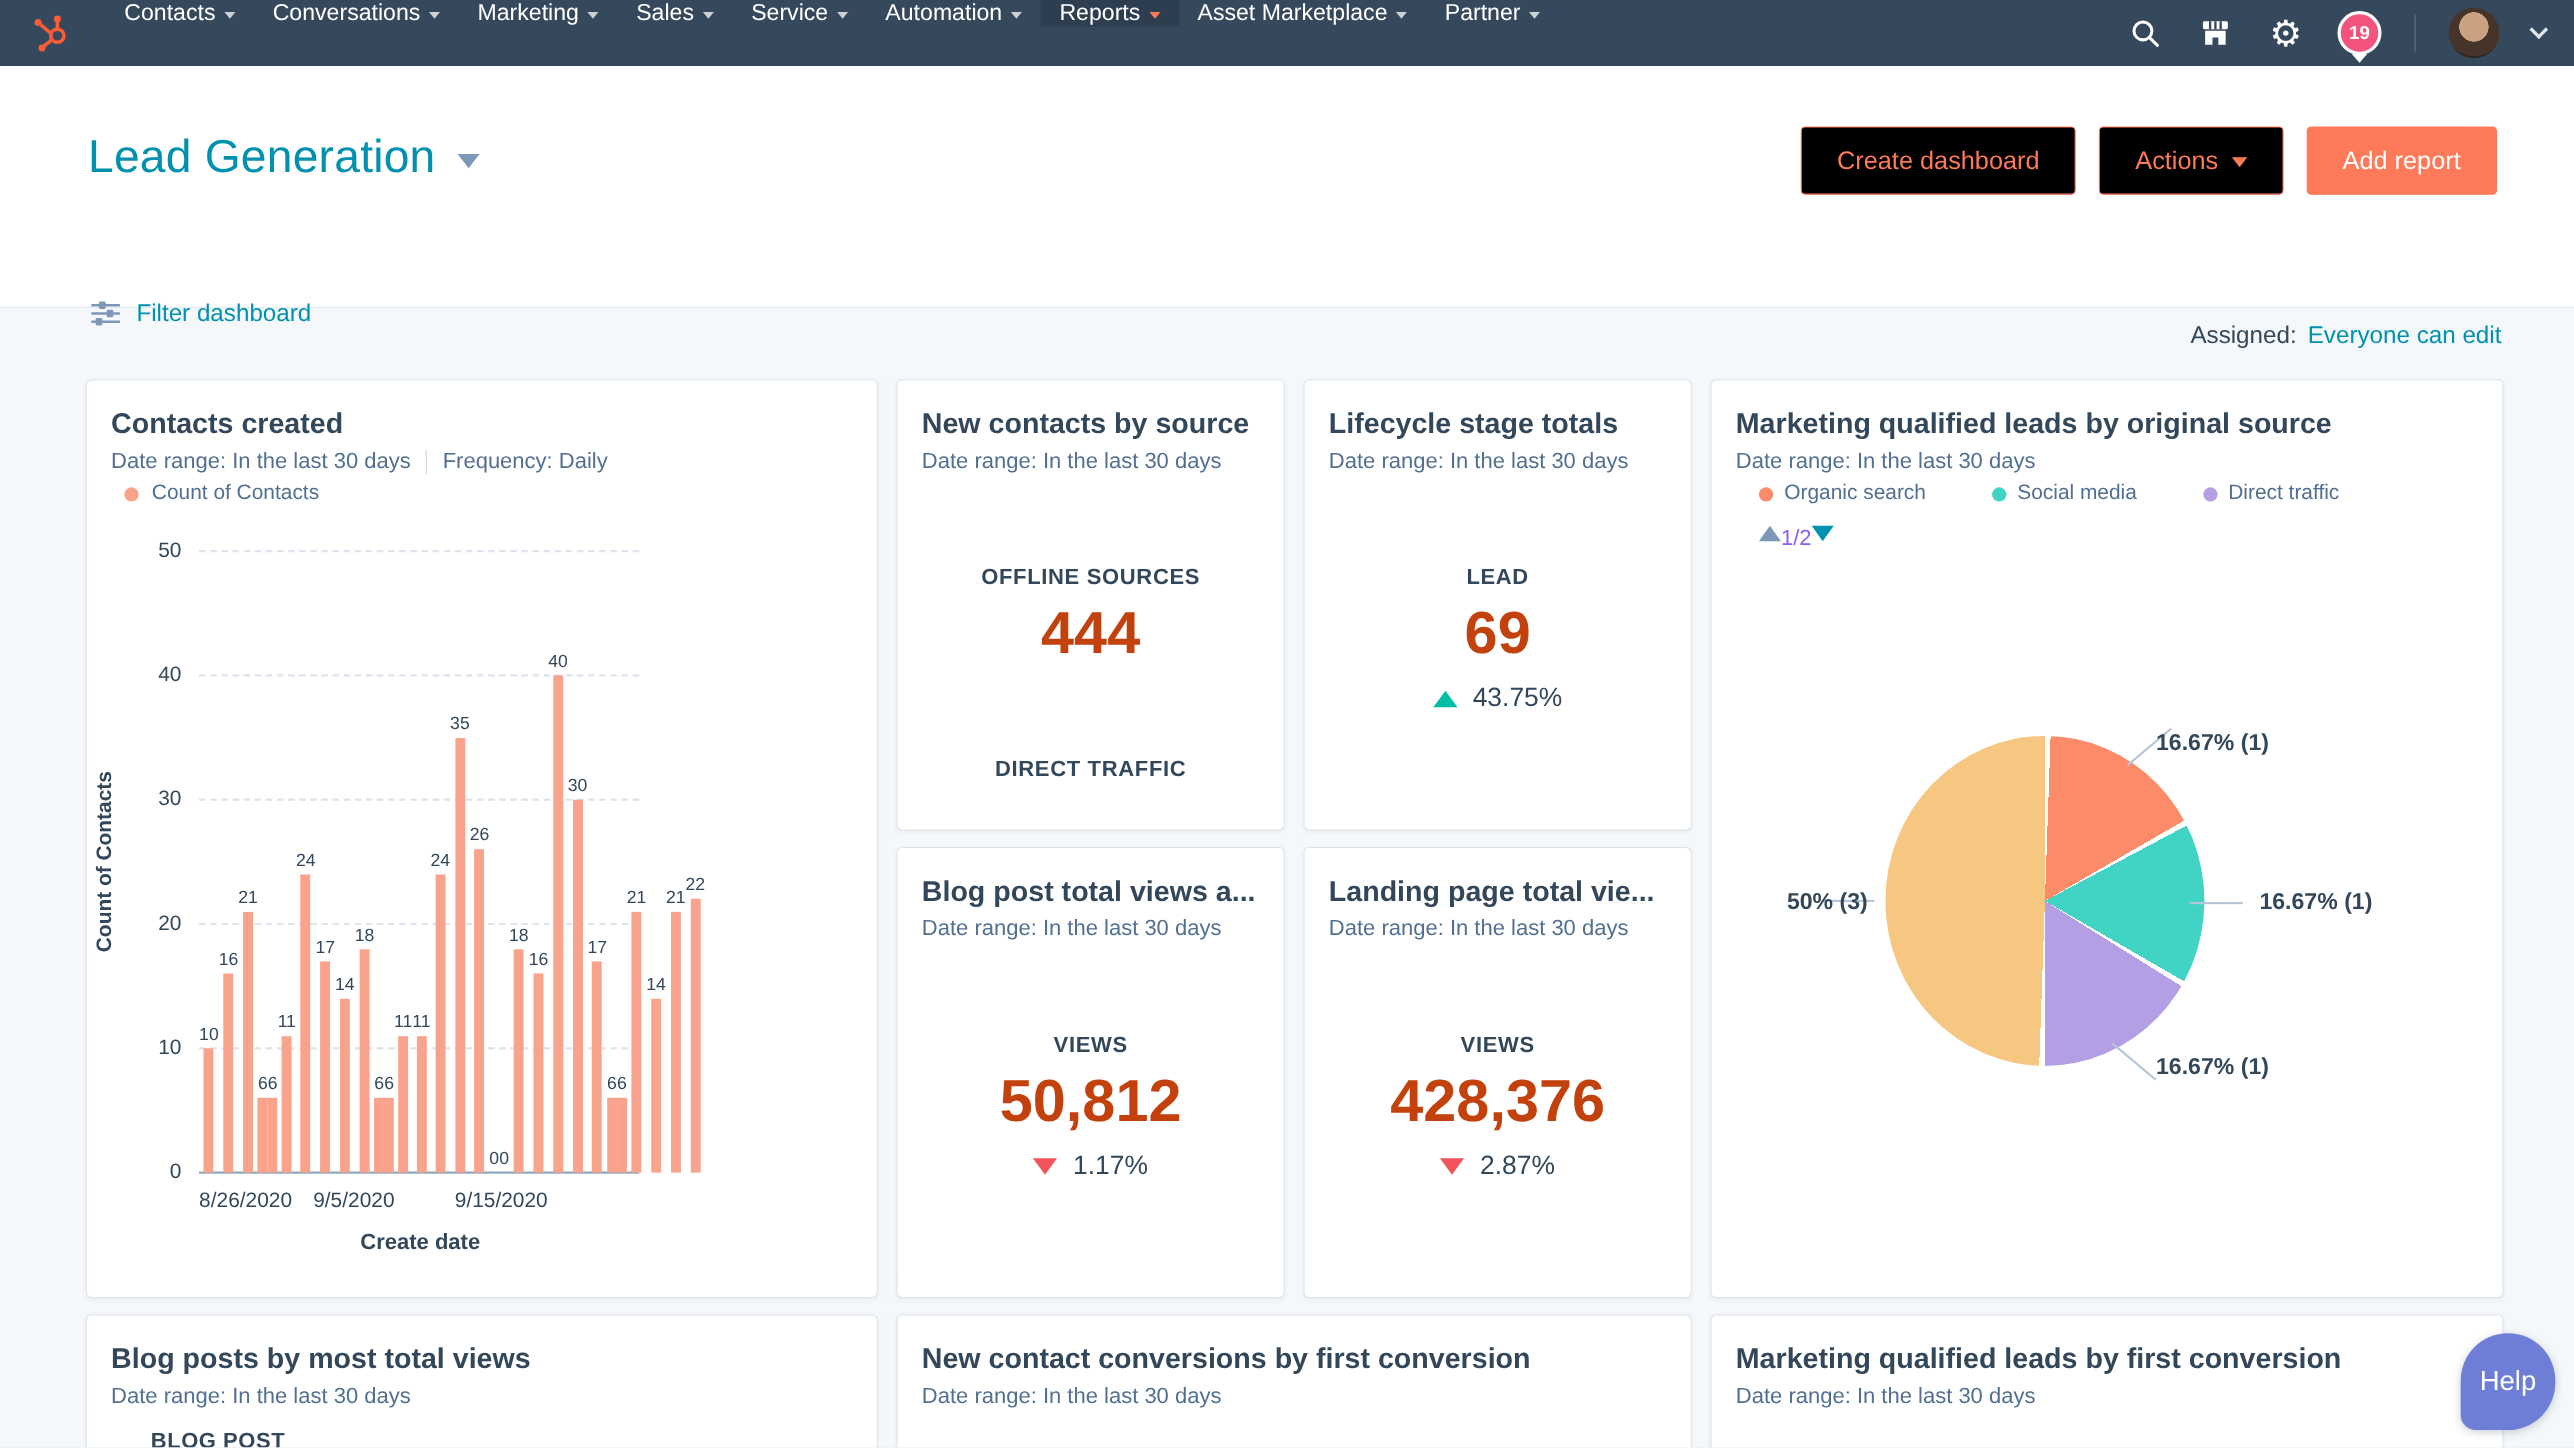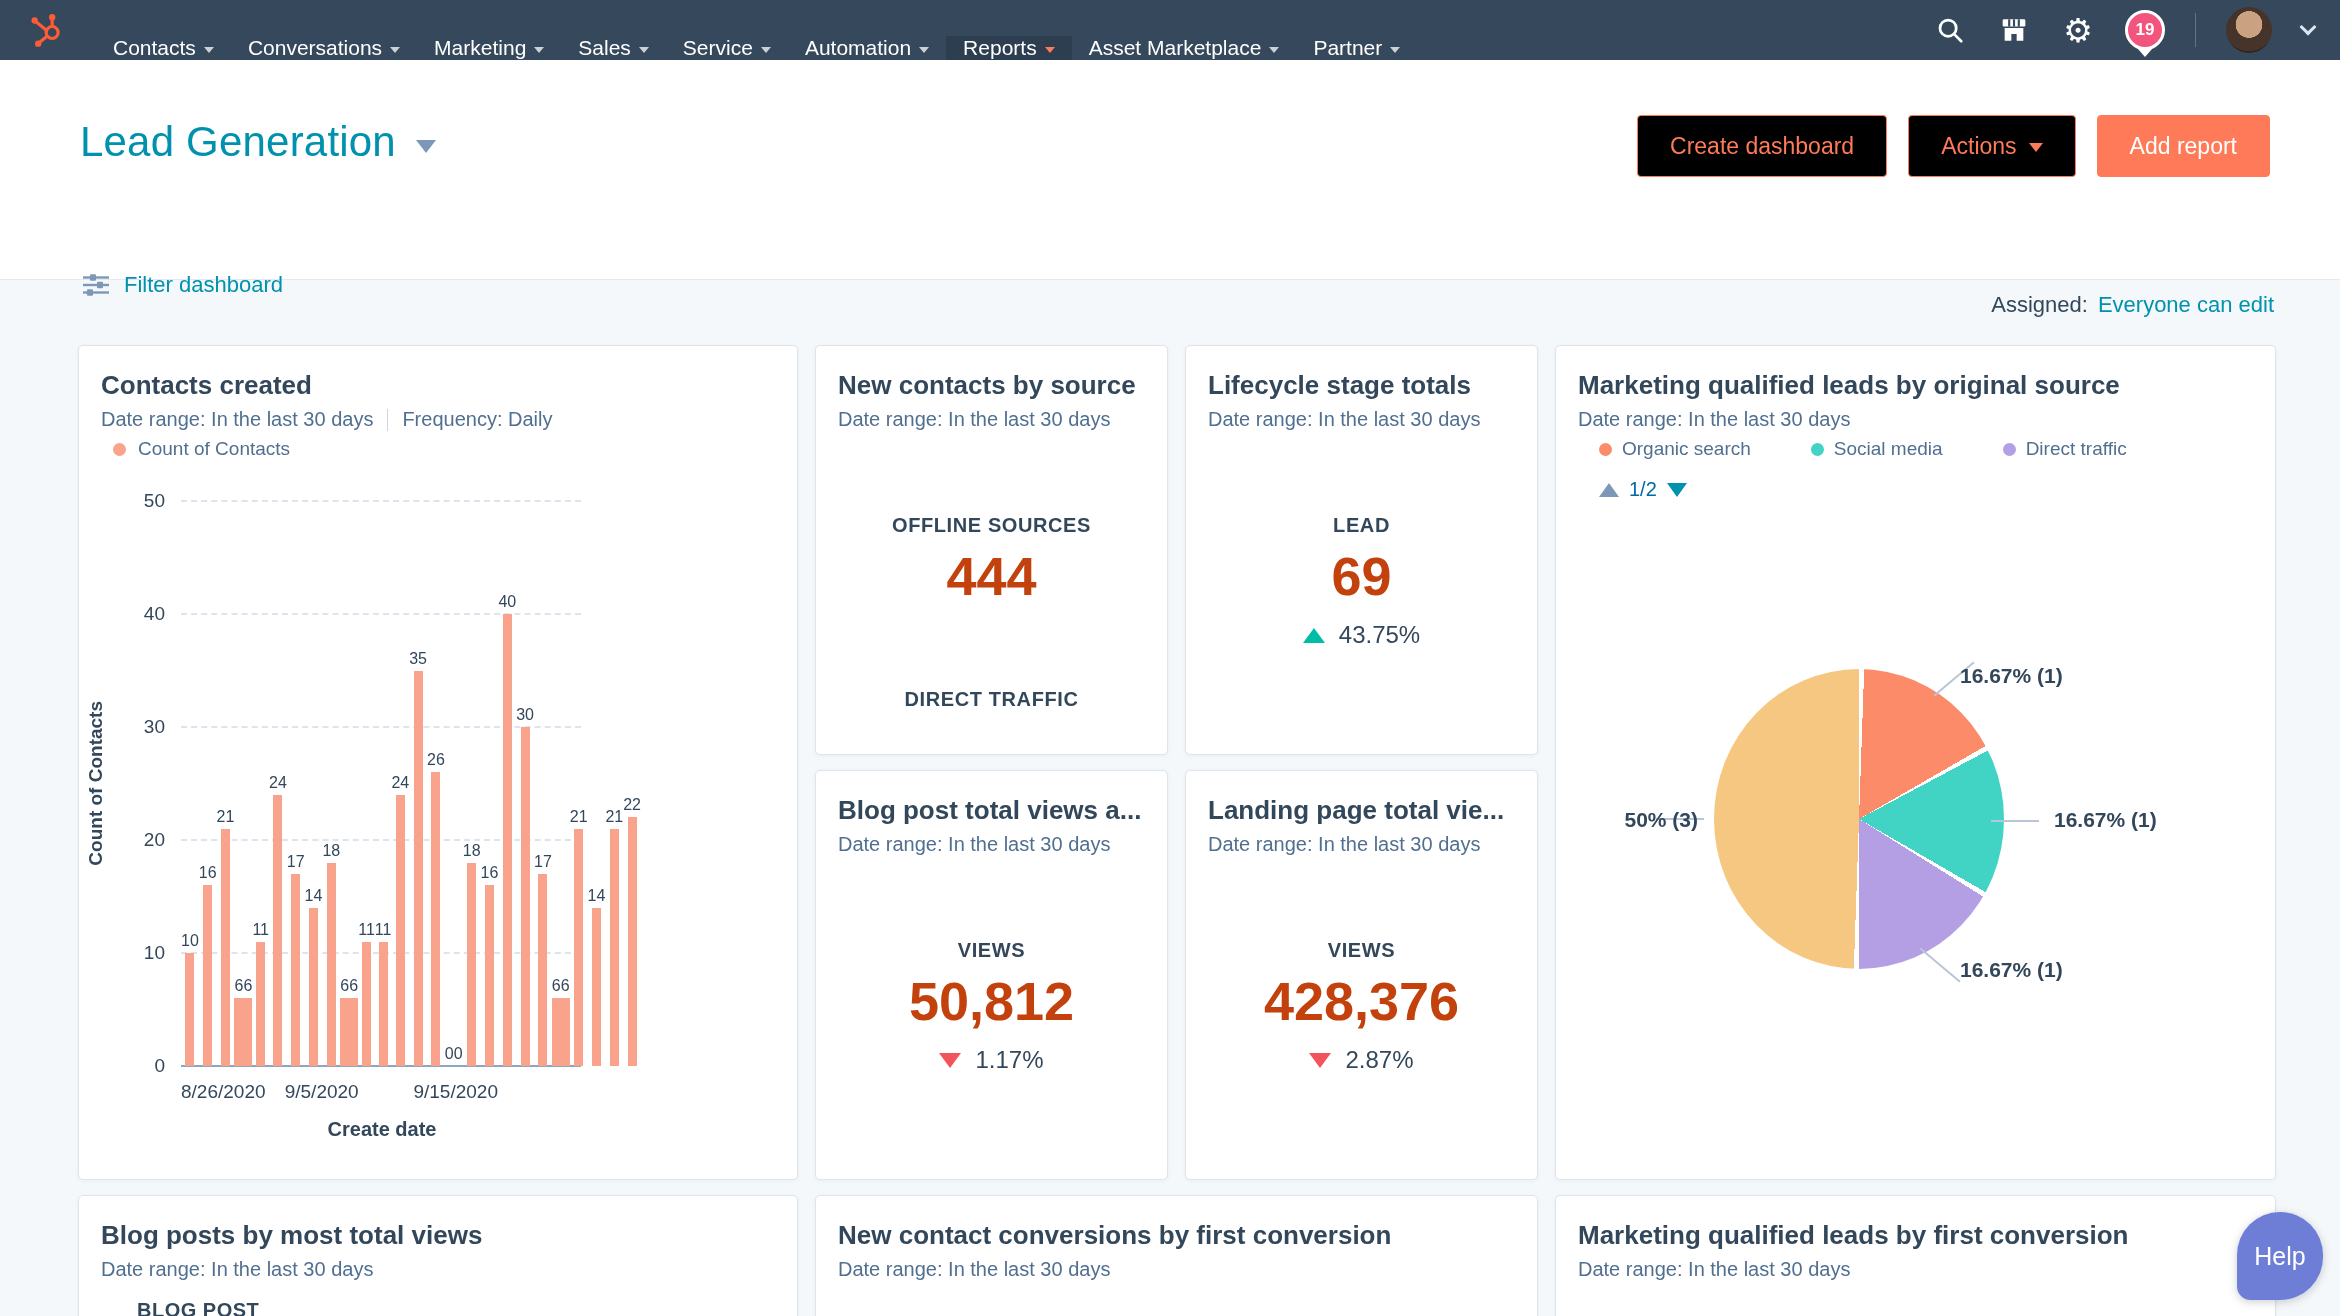--- a/index.html
+++ b/index.html
@@ -3,21 +3,21 @@
 <meta charset="utf-8">
 <style>
   * { margin:0; padding:0; box-sizing:border-box; }
   html,body { background:#e9eef3; }
   body { font-family:"Liberation Sans", sans-serif; }
   .page { position:relative; width:2340px; height:1316px; background:#f5f8fa; overflow:hidden; }
 
   
   .topnav { position:absolute; top:0; left:0; right:0; height:60px; background:#35485c; display:flex; align-items:stretch; z-index:50; }
   .logo-wrap { width:96px; display:flex; align-items:center; justify-content:center; }
-  .nav-menu { display:flex; align-items:flex-end; }
+  .nav-menu { display:flex; align-items:flex-start; }
   .nav-item { display:flex; align-items:center; gap:8px; padding:0 17px; color:#ffffff; font-size:21px; cursor:pointer; white-space:nowrap; }
   .nav-item.active { background:#2c3e50; }
   .caret-sm { width:0; height:0; border-left:5px solid transparent; border-right:5px solid transparent; border-top:6px solid rgba(255,255,255,0.75); margin-top:3px; }
   .nav-item.active .caret-sm { border-top-color:#ff7a59; }
   .nav-right { position:absolute; right:26px; top:0; height:60px; display:flex; align-items:center; gap:30px; }
   .nav-icon { width:34px; height:34px; display:flex; align-items:center; justify-content:center; cursor:pointer; }
   .gear-glyph { color:#fff; font-size:33px; line-height:1; }
   .balloon { position:relative; width:40px; height:40px; border-radius:50%; background:#f2547d; border:3px solid #fff; display:flex; align-items:center; justify-content:center; color:#fff; font-size:17px; font-weight:bold; cursor:pointer; }
   .balloon::after { content:""; position:absolute; bottom:-10px; left:50%; transform:translateX(-50%); width:0; height:0; border-left:7px solid transparent; border-right:7px solid transparent; border-top:8px solid #fff; }
   .nav-divider { width:1px; height:34px; background:#5c7690; }
@@ -69,21 +69,21 @@
   .bar-label { font-size:16px; color:#33475b; margin-bottom:3px; white-space:nowrap; }
   .bar { width:9px; background:#f9a28c; }
   .xtick { position:absolute; top:735px; font-size:19px; color:#33475b; white-space:nowrap; }
   .x-axis-title { position:absolute; left:102px; width:402px; top:772px; text-align:center; font-size:20px; font-weight:bold; color:#33475b; }
   .y-axis-title { position:absolute; left:2px; top:155px; height:565px; width:30px; display:flex; align-items:center; justify-content:center; }
   .y-axis-title span { writing-mode:vertical-rl; transform:rotate(180deg); font-size:19px; font-weight:bold; color:#33475b; }
 
   
   .pie-legend { position:absolute; left:43px; top:92px; display:flex; gap:60px; font-size:19px; color:#516f90; }
   .pie-legend .item { display:flex; align-items:center; gap:10px; cursor:pointer; }
-  .pager { position:absolute; left:43px; top:132px; display:flex; align-items:center; gap:10px; font-size:20px; color:#0369a1; }
+  .pager { position:absolute; left:43px; top:132px; display:flex; align-items:flex-start; font-size:20px; color:#8b5cf6; }
   .pg-up { width:0; height:0; border-left:10px solid transparent; border-right:10px solid transparent; border-bottom:14px solid #7c98b6; cursor:pointer; }
   .pg-down { width:0; height:0; border-left:10px solid transparent; border-right:10px solid transparent; border-top:14px solid #0091ae; cursor:pointer; }
   .pie { position:absolute; left:158px; top:323px; width:290px; height:300px; border-radius:50%; }
   .callout { position:absolute; font-size:21px; font-weight:bold; color:#33475b; white-space:nowrap; }
   .callout-line { position:absolute; height:2px; background:#b8c6d8; }
 
   
   .tbl-col-header { position:absolute; left:58px; top:103px; font-size:20px; font-weight:bold; color:#33475b; letter-spacing:0.5px; }
 
   

